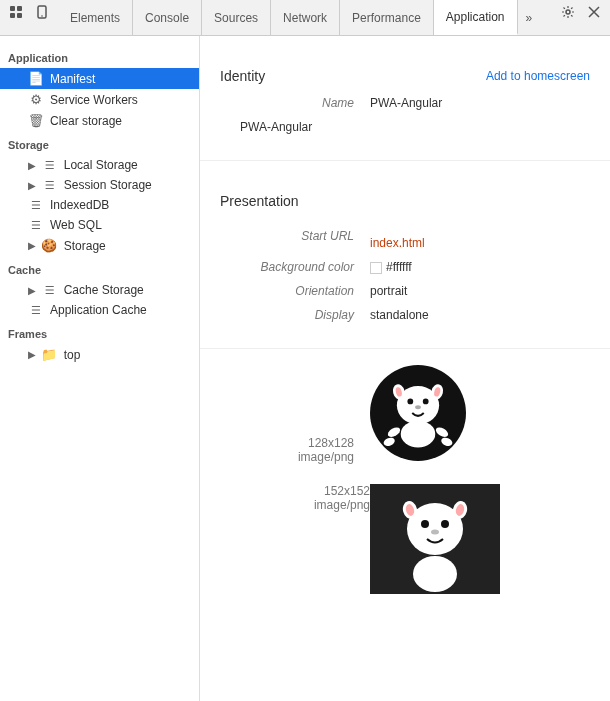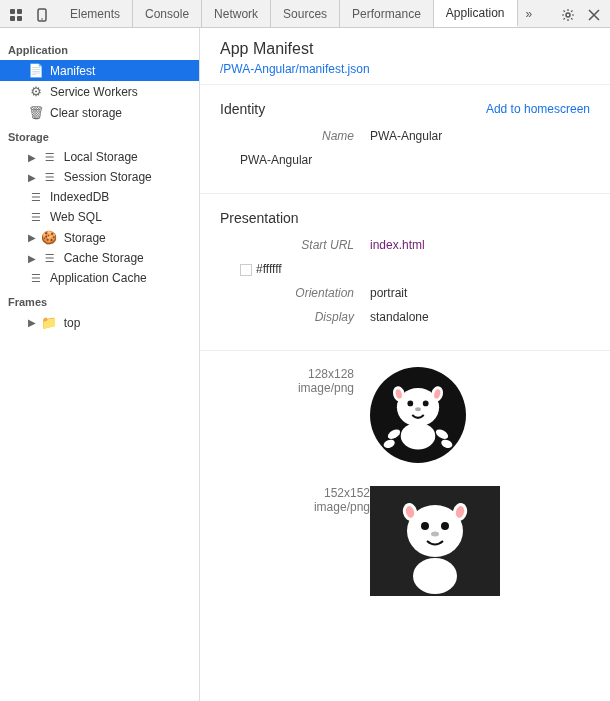--- a/index.html
+++ b/index.html
@@ -1,21 +1,21 @@
 <!DOCTYPE html>
 <html><head>
   <meta charset="utf-8">
   <style>
     * { box-sizing: border-box; margin: 0; padding: 0; }
     body { font-family: -apple-system, 'Segoe UI', sans-serif; font-size: 12px; background: #f5f5f5; display: flex; flex-direction: column; height: 701px; overflow: hidden; color: #333; }
 
     
     .tab-bar {
-      display: flex; align-items: flex-end; background: #f1f1f1; border-bottom: 1px solid #ccc;
-      height: 28px; flex-shrink: 0;
+      display: flex; align-items: flex-start; background: #f1f1f1; border-bottom: 1px solid #ccc;
+      height: 36px; flex-shrink: 0;
     }
     .tab-bar-left { display: flex; align-items: center; gap: 2px; padding: 0 4px; }
     .tab-icon-btn { width: 24px; height: 24px; border: none; background: transparent; cursor: pointer; display: flex; align-items: center; justify-content: center; border-radius: 3px; }
     .tabs { display: flex; align-items: stretch; height: 100%; }
     .tab {
       padding: 0 12px; display: flex; align-items: center; font-size: 12px; color: #5a5a5a;
       border-right: 1px solid #ccc; cursor: pointer; white-space: nowrap; height: 100%;
     }
     .tab.active { background: #fff; border-bottom: 2px solid #fff; color: #333; margin-bottom: -1px; z-index: 1; }
     .tab-more { padding: 0 8px; display: flex; align-items: center; cursor: pointer; color: #5a5a5a; }
@@ -48,28 +48,28 @@
 
     
     .manifest-header {
       padding: 12px 20px 8px 20px; border-bottom: 1px solid #eee;
     }
     .manifest-title { font-size: 16px; font-weight: 400; color: #333; margin-bottom: 4px; }
     .manifest-link { color: #1a73e8; text-decoration: none; font-size: 12px; }
 
     
     .section { padding: 16px 20px; border-bottom: 1px solid #eee; }
-    .section-header { display: flex; align-items: center; justify-content: space-between; margin-bottom: 12px; }
+    .section-header { display: flex; align-items: center; justify-content: space-between; margin-bottom: 12px; margin-top: 16px; }
     .section-title { font-size: 14px; font-weight: 400; color: #333; }
     .section-action { color: #1a73e8; font-size: 12px; cursor: pointer; text-decoration: none; }
 
     .field-row { display: flex; align-items: center; margin-bottom: 10px; padding-left: 20px; }
     .field-label { width: 130px; text-align: right; color: #777; font-size: 12px; padding-right: 16px; flex-shrink: 0; font-style: italic; }
     .field-value { color: #333; font-size: 12px; }
-    .field-link { color: #701a75; text-decoration: none; font-size: 12px; }
+    .field-link { color: #c2410c; text-decoration: none; font-size: 12px; margin-top: 15px; }
 
     .color-swatch { display: inline-block; width: 12px; height: 12px; border: 1px solid #ccc; margin-right: 4px; vertical-align: middle; }
 
     
     .icons-section { padding: 16px 20px; }
   </style>
 </head>
 <body>
 
 <div class="tab-bar">
@@ -90,24 +90,24 @@
     </button>
   </div>
   <div class="tabs">
     <div class="tab">
       <span>Elements</span>
     </div>
     <div class="tab">
       <span>Console</span>
     </div>
     <div class="tab">
+      <span>Sources</span>
+    </div>
+    <div class="tab">
       <span>Network</span>
-    </div>
-    <div class="tab">
-      <span>Sources</span>
     </div>
     <div class="tab">
       <span>Performance</span>
     </div>
     <div class="tab active">
       <span>Application</span>
     </div>
     <div class="tab-more">
       <span>»</span>
     </div>
@@ -164,20 +164,21 @@
     <div class="sidebar-item indented">
       <span class="sidebar-icon" style="font-size:11px;">☰</span>
       <span>Web SQL</span>
     </div>
     <div class="sidebar-item indented">
       <span class="triangle">▶</span>
       <span class="sidebar-icon">🍪</span>
       <span>Storage</span>
     </div>
 
+    <div class="sidebar-section-title">Cache</div>
 
     <div class="sidebar-item indented">
       <span class="triangle">▶</span>
       <span class="sidebar-icon" style="font-size:11px;">☰</span>
       <span>Cache Storage</span>
     </div>
     <div class="sidebar-item indented">
       <span class="sidebar-icon" style="font-size:11px;">☰</span>
       <span>Application Cache</span>
     </div>
@@ -186,24 +187,20 @@
 
     <div class="sidebar-item indented">
       <span class="triangle">▶</span>
       <span class="sidebar-icon">📁</span>
       <span>top</span>
     </div>
   </div>
 
   <div class="content">
 
-    <div class="manifest-header">
-      <div class="manifest-title">App Manifest</div>
-      <a class="manifest-link" href="#">/PWA-Angular/manifest.json</a>
-    </div>
 
     <div class="section">
       <div class="section-header">
         <span class="section-title">Identity</span>
         <a class="section-action" href="#">Add to homescreen</a>
       </div>
       <div class="field-row">
         <span class="field-label">Name</span>
         <span class="field-value">PWA-Angular</span>
       </div>
@@ -214,37 +211,38 @@
 
     <div class="section">
       <div class="section-header">
         <span class="section-title">Presentation</span>
       </div>
       <div class="field-row">
         <span class="field-label">Start URL</span>
         <a class="field-link" href="#">index.html</a>
       </div>
       <div class="field-row">
+        <span class="field-label">Background color</span>
         <span class="field-value">
           <span class="color-swatch" style="background:#ffffff; border-color:#ccc;"></span><span>#ffffff</span>
         </span>
       </div>
       <div class="field-row">
         <span class="field-label">Orientation</span>
         <span class="field-value">portrait</span>
       </div>
       <div class="field-row">
         <span class="field-label">Display</span>
         <span class="field-value">standalone</span>
       </div>
     </div>
 
     <div class="icons-section">
 
-      <div style="display:flex; align-items:flex-start; margin-bottom: 20px; padding-left: 20px;">
+      <div style="display:flex; align-items:flex-end; margin-bottom: 20px; padding-left: 20px;">
         <div style="width:130px; text-align:right; padding-right:16px;">
           <div style="color:#777; font-size:12px;">128x128</div>
           <div style="color:#777; font-size:12px;">image/png</div>
         </div>
         <div>
           
           <svg width="96" height="96" viewBox="0 0 100 100" xmlns="http://www.w3.org/2000/svg">
             <circle cx="50" cy="50" r="50" fill="#111"></circle>
 
             <g fill="#fff">

